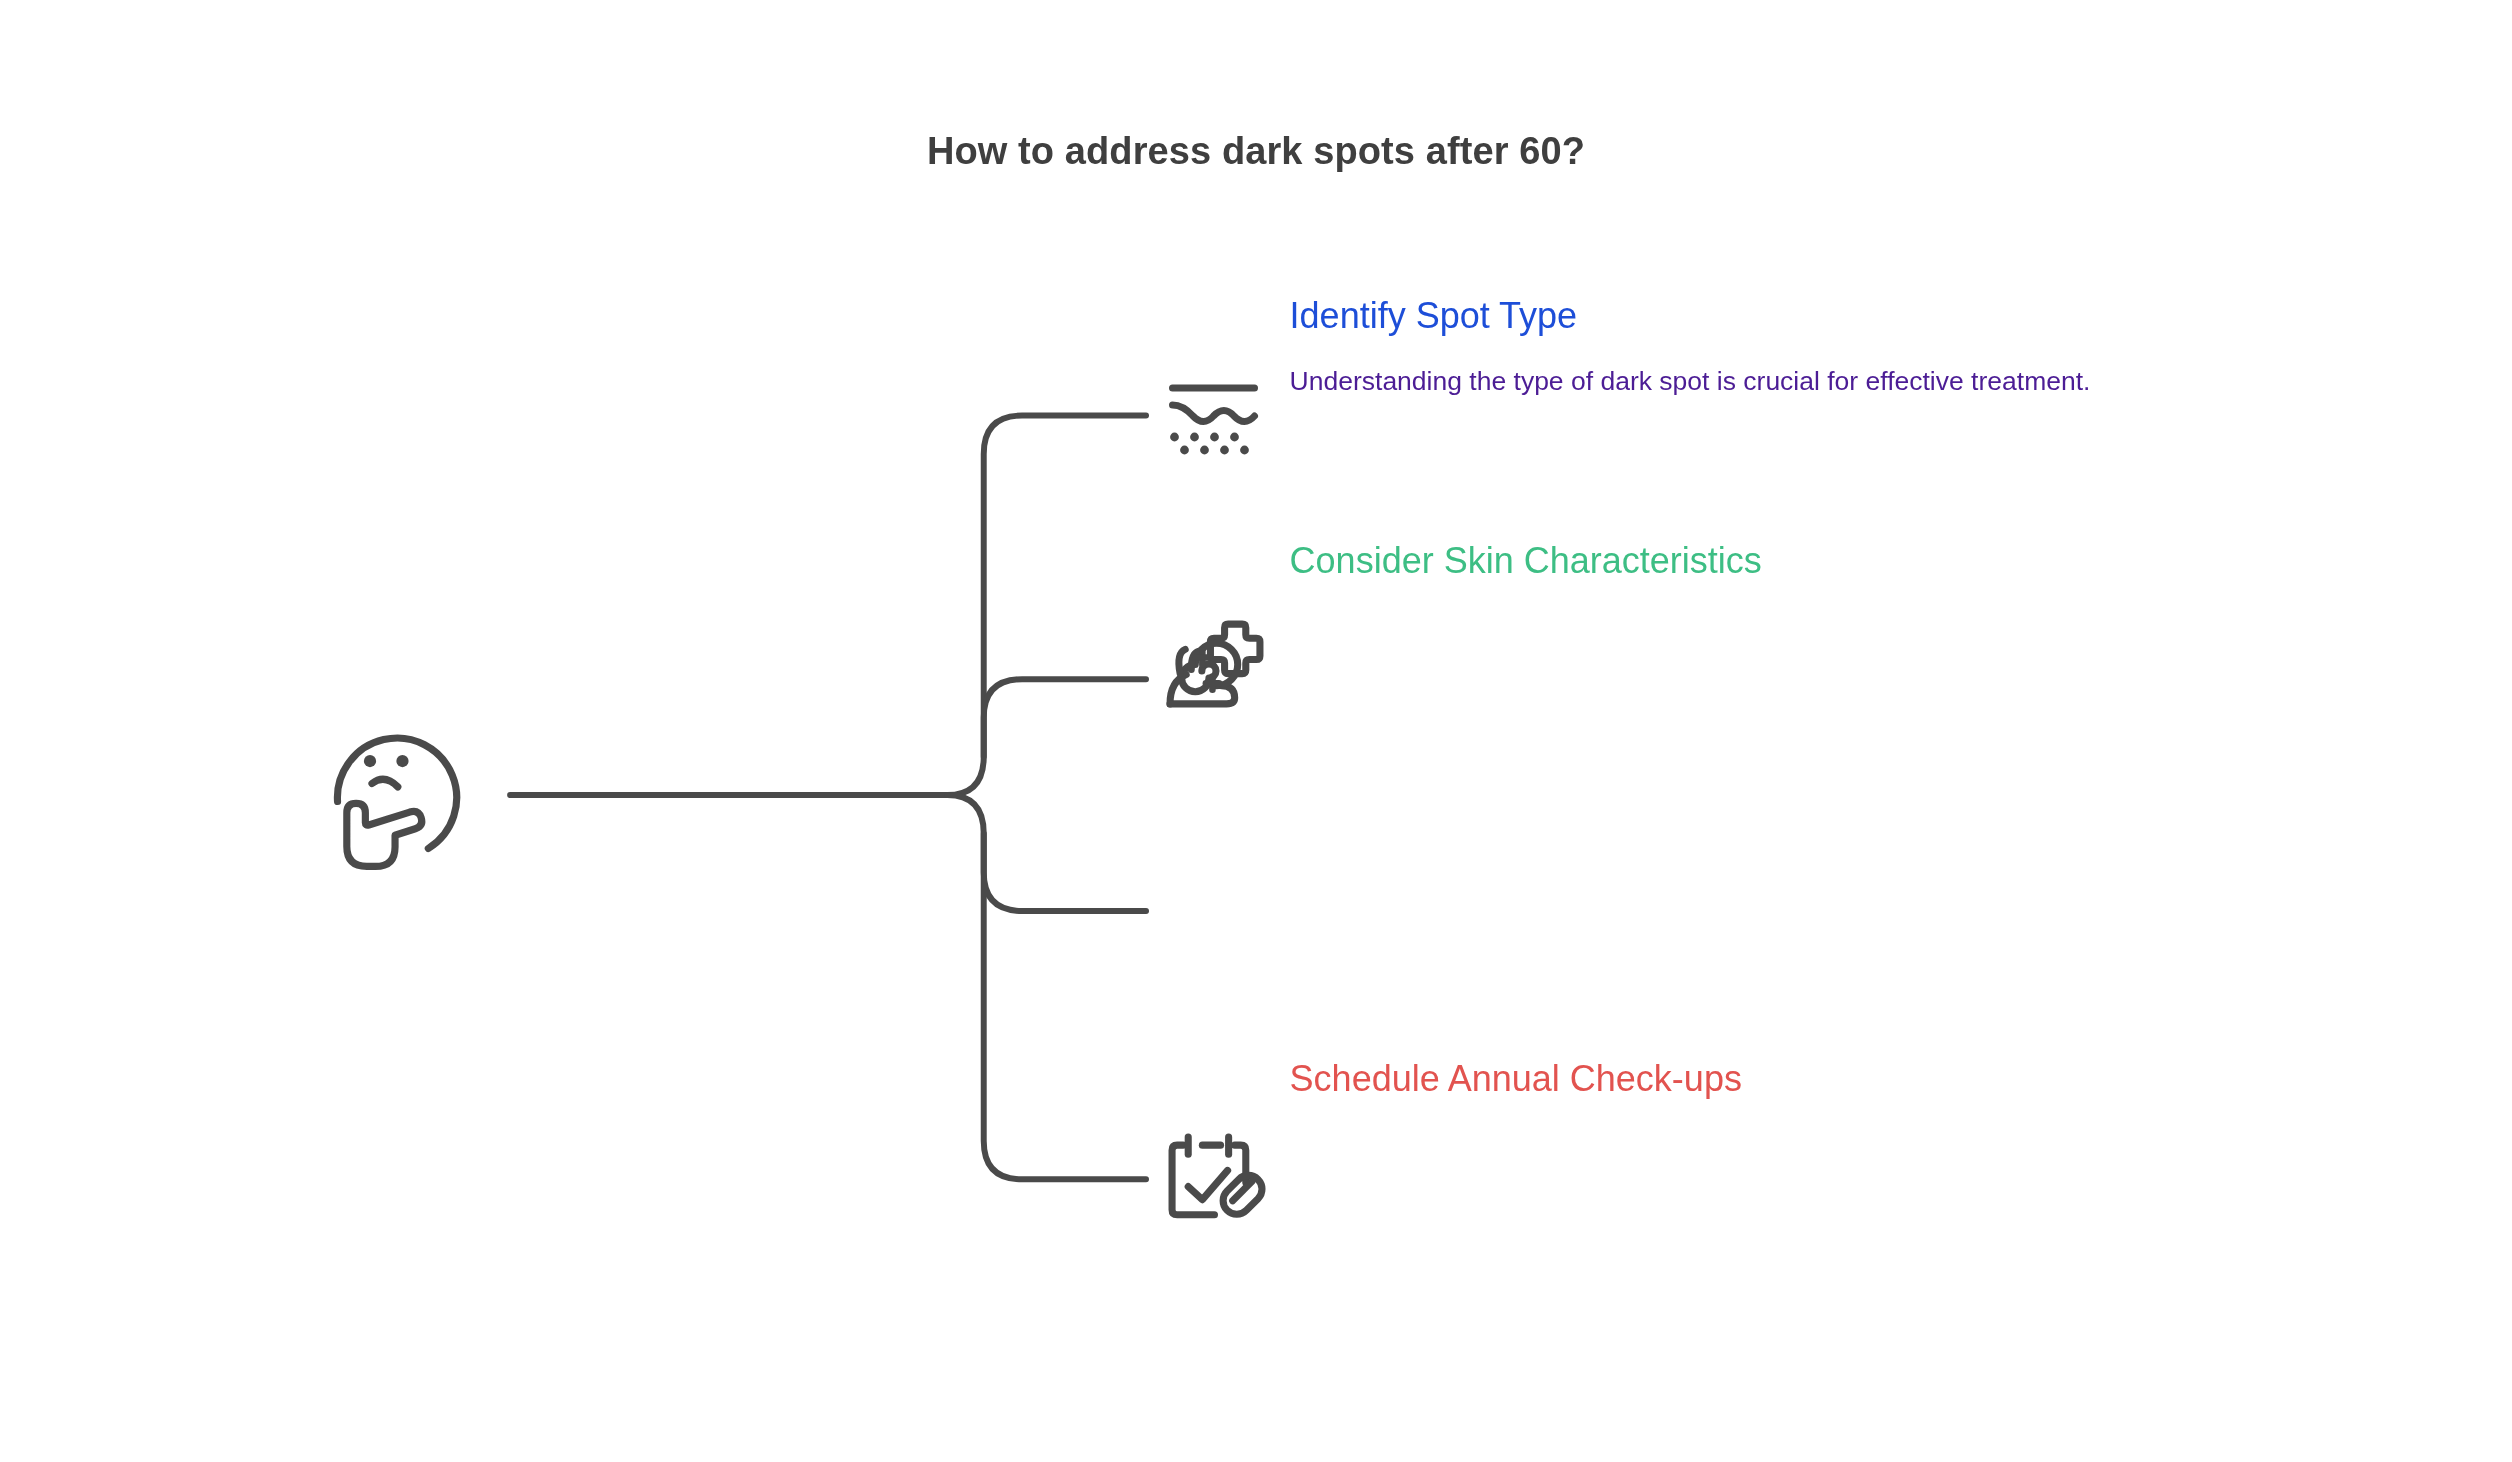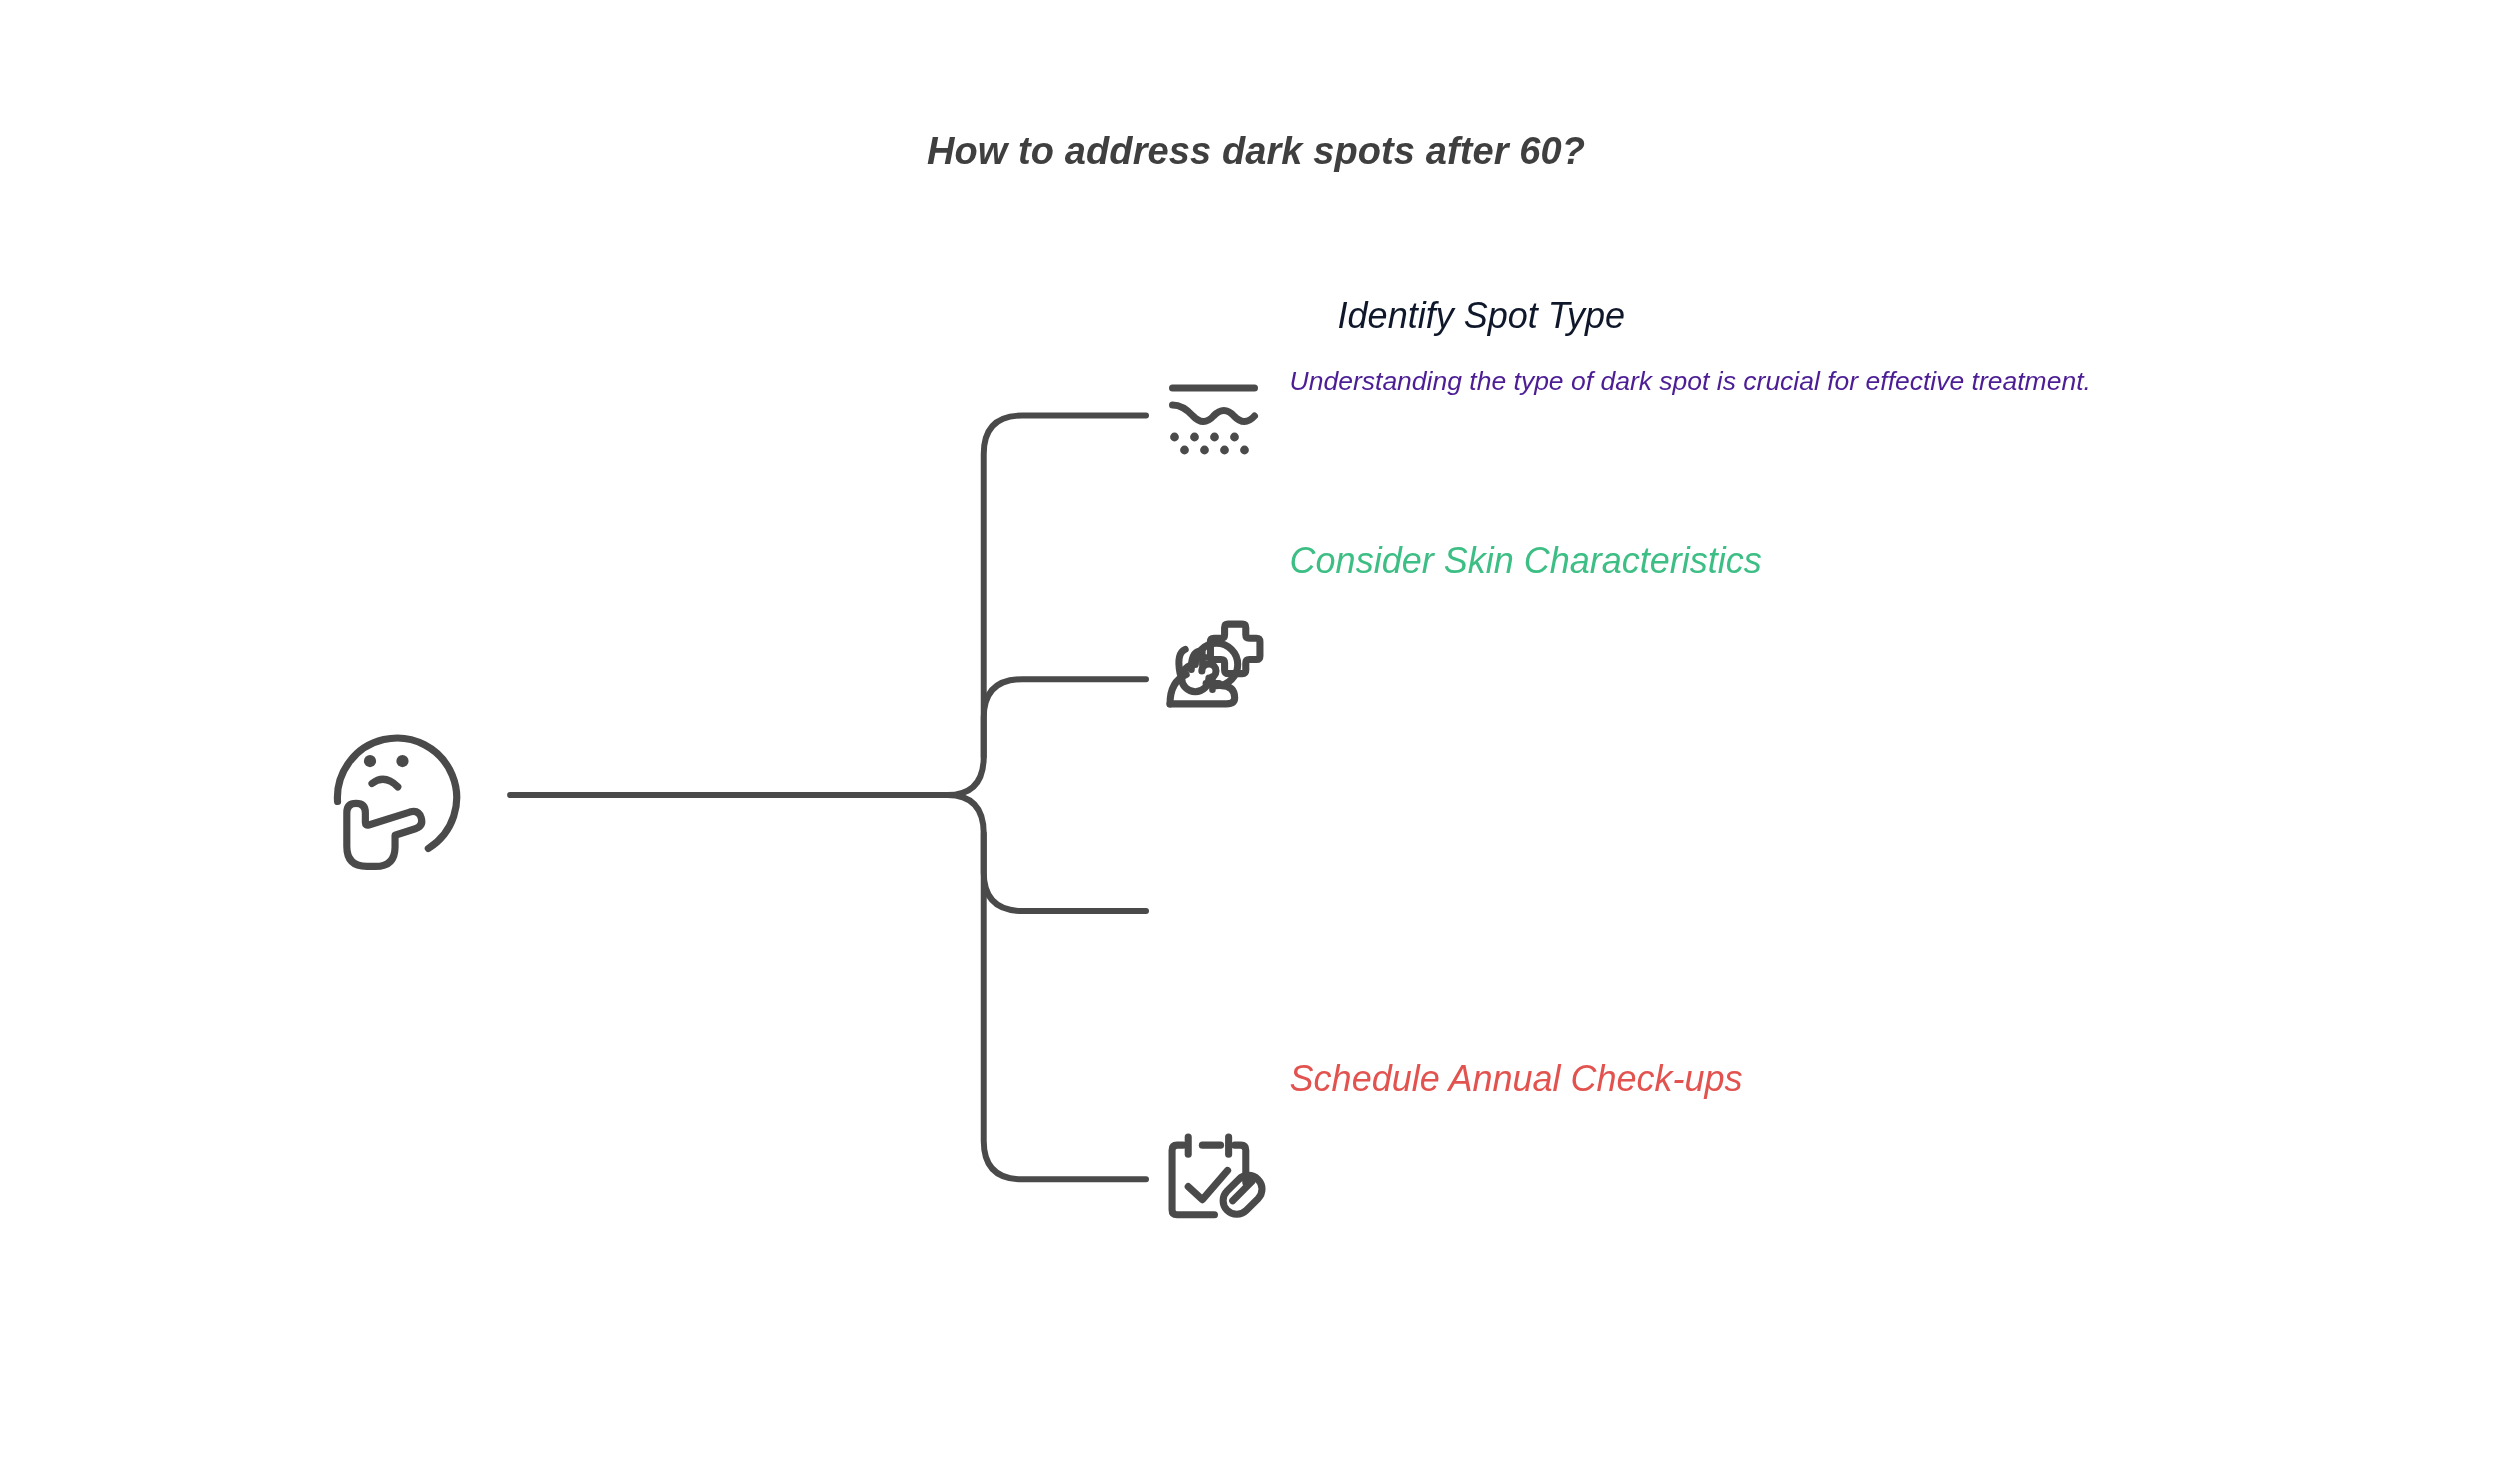--- a/index.html
+++ b/index.html
@@ -10,21 +10,20 @@
     background: #ffffff;
     font-family: "Liberation Sans", sans-serif;
     overflow: hidden;
   }
 
   #stage {
     position: relative;
     width: 2332px;
     height: 1463px;
     background: #ffffff;
-    font-style: italic;
   }
 
   
   #page-title {
     position: absolute;
     left: 0;
     top: 130px;
     width: 2512px;
     text-align: center;
     font-size: 38px;
@@ -84,21 +83,21 @@
     white-space: nowrap;
   }
   .branch-desc {
     font-size: 26.5px;
     line-height: 1.42;
     color: #4c1d95;
     margin-top: 26px;
     max-width: 1067px;
   }
 
-  .c-blue   { color: #0f172a; margin-left: 48px; }
+  .c-blue   { color: #1d4ed8; }
   .c-green  { color: #3dbe84; }
   .c-orange { color: #e0872f; }
   .c-red    { color: #e2534f; }
 </style>
 </head>
 <body>
 
 <div id="stage">
 
   <div id="page-title">How to address dark spots after 60?</div>

